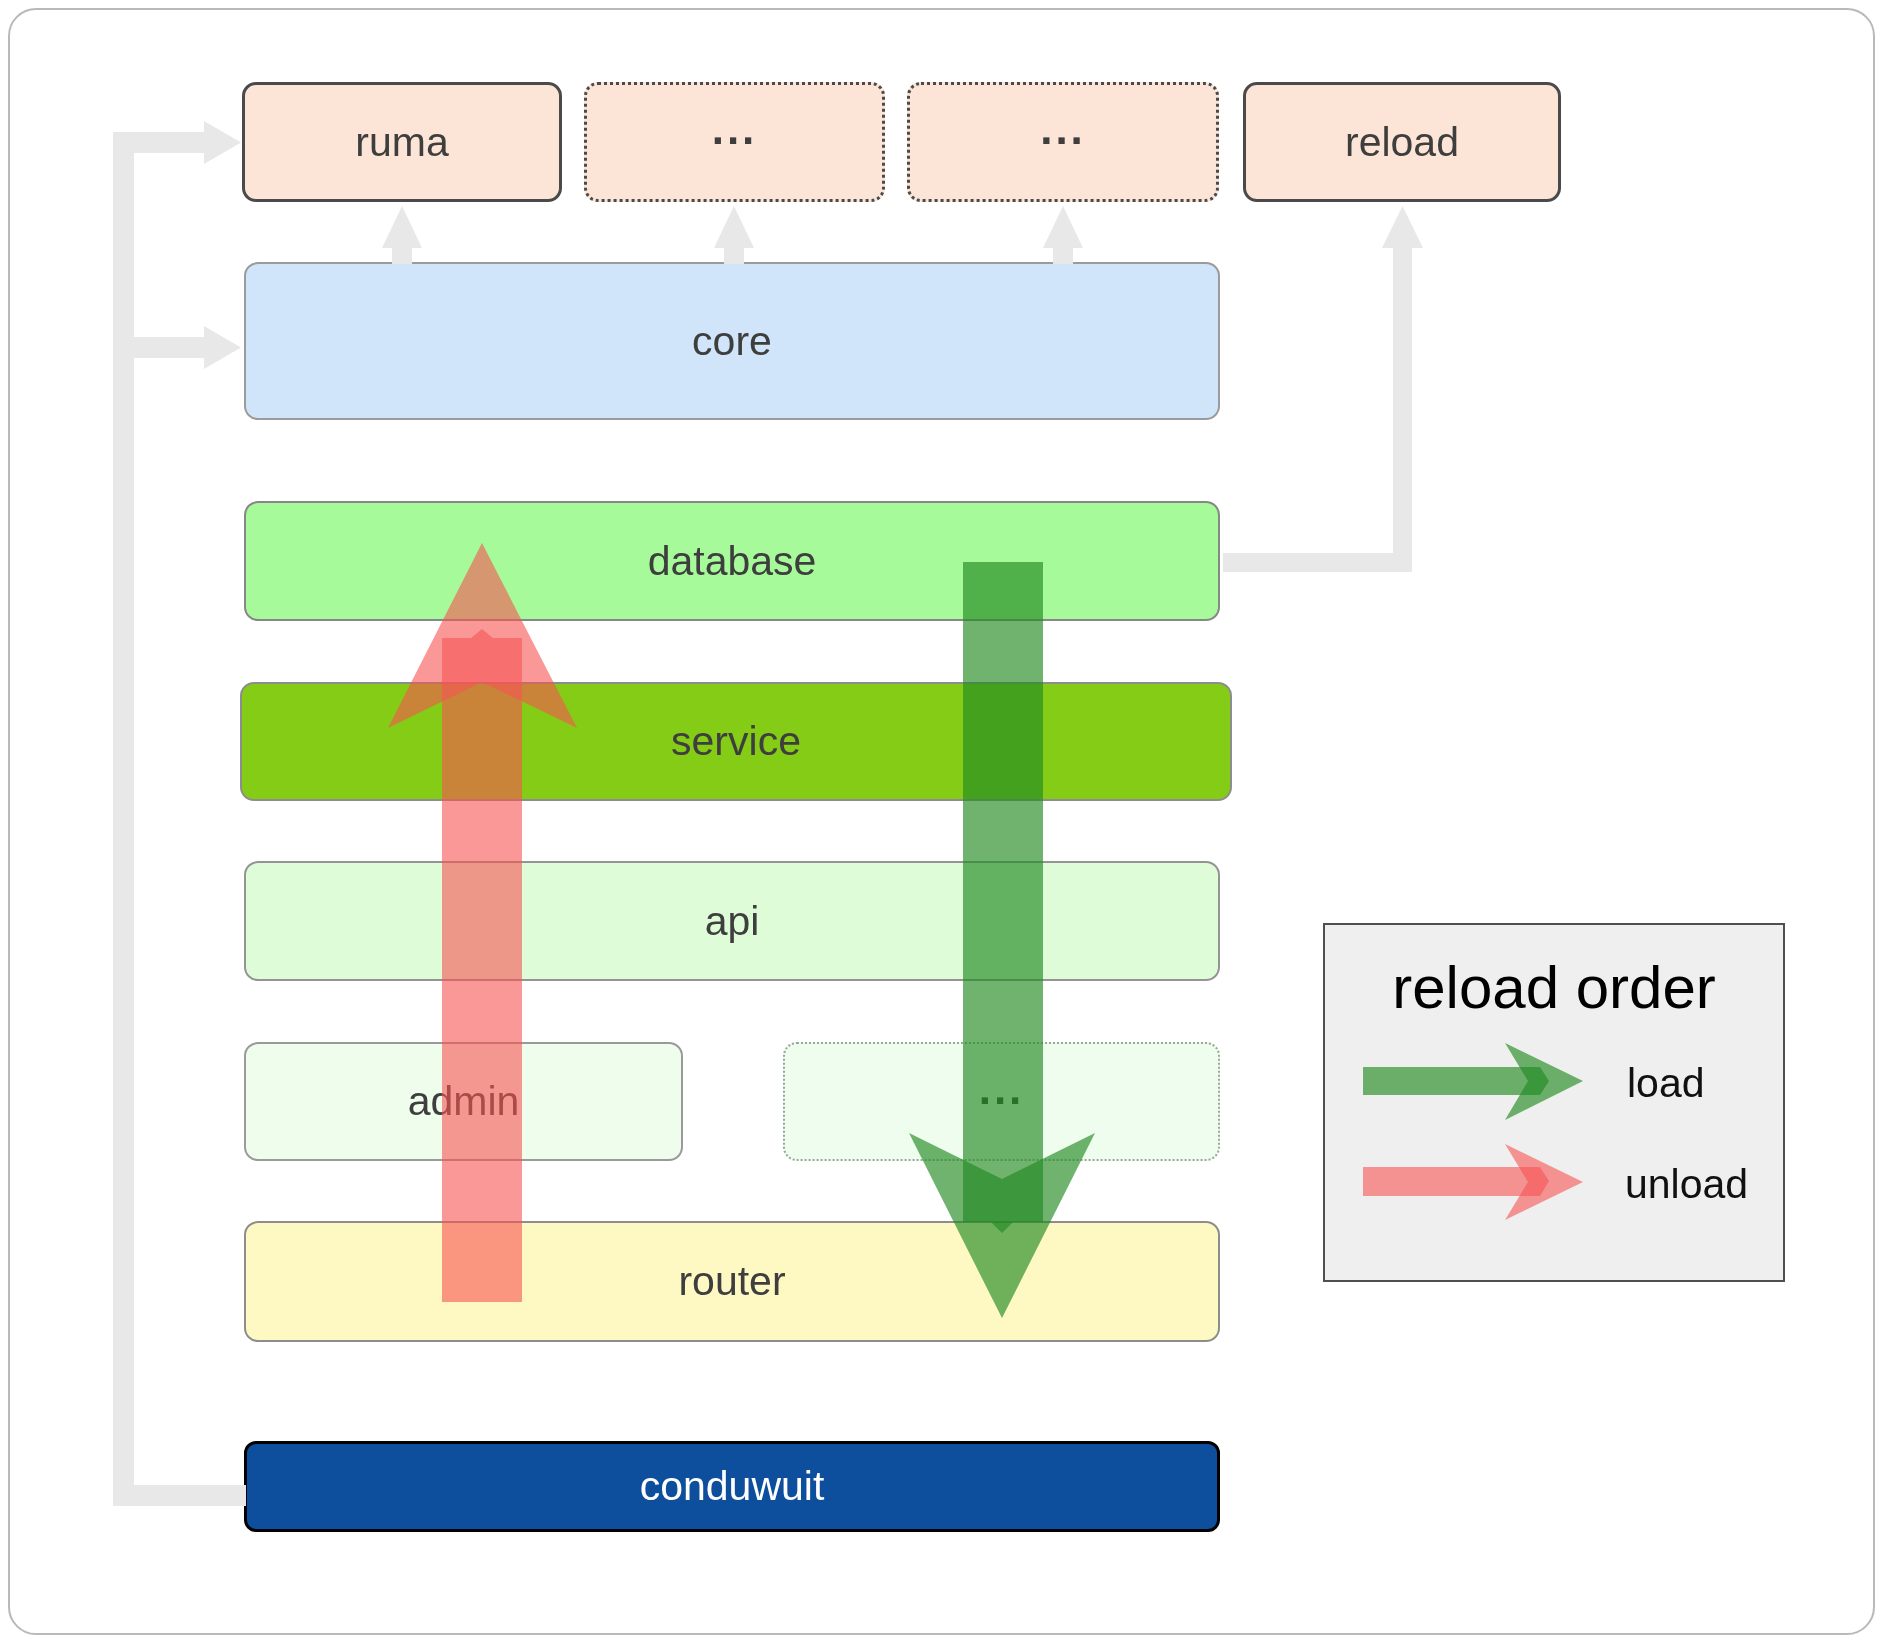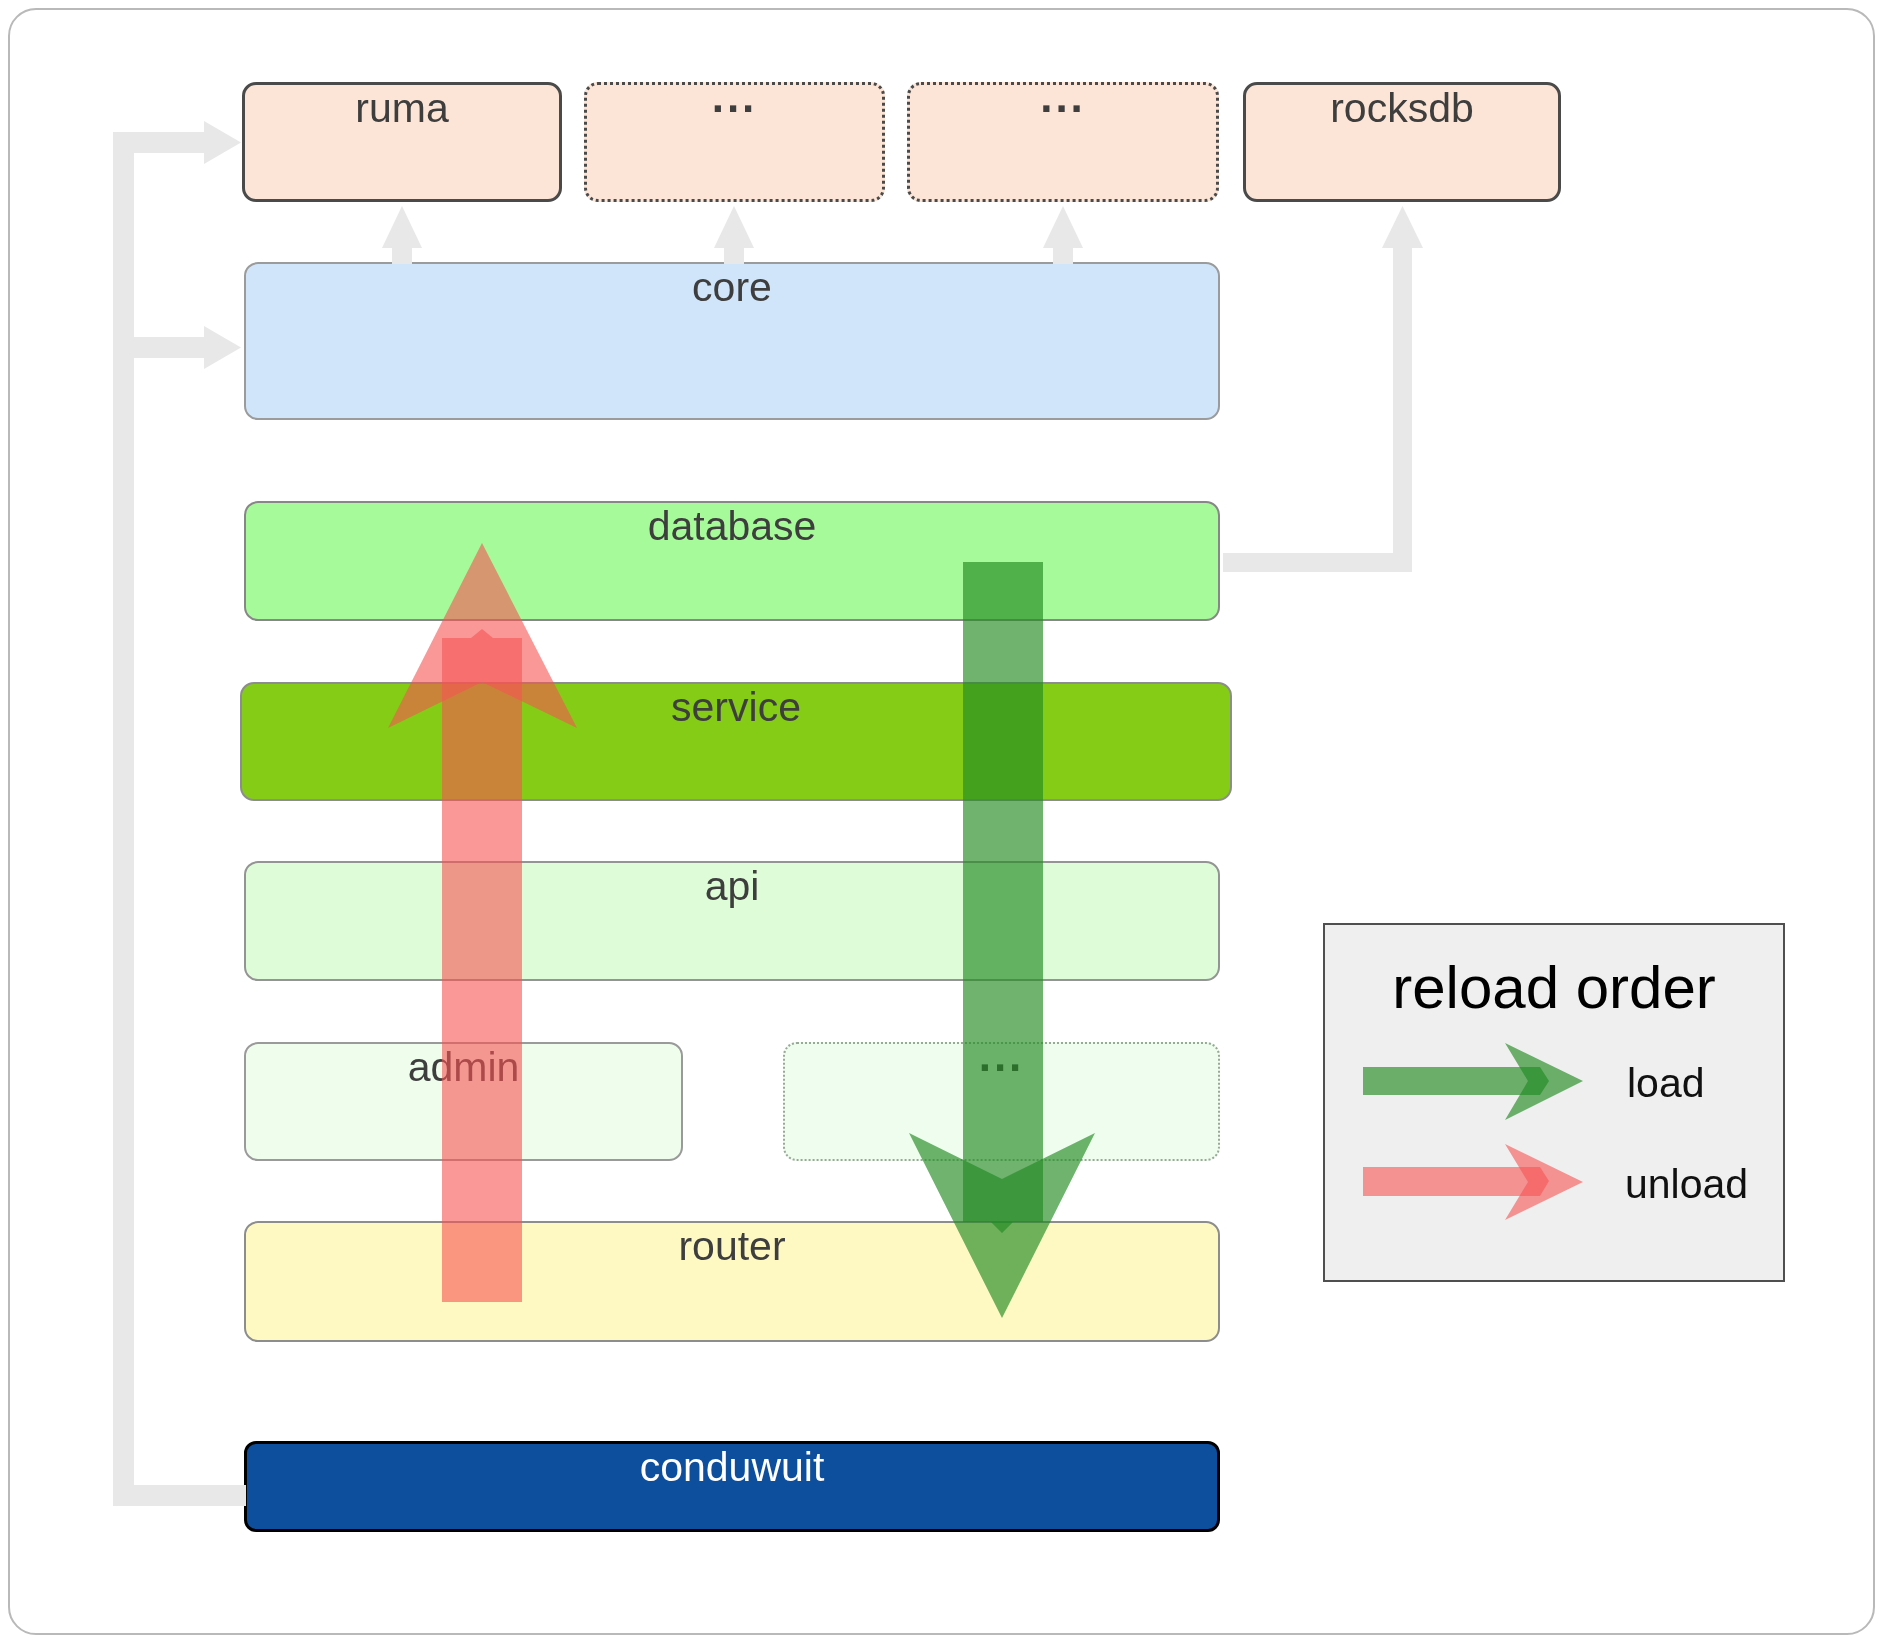--- a/index.html
+++ b/index.html
@@ -4,21 +4,21 @@
 <style>
   html,body{margin:0;padding:0;background:#ffffff;}
   .stage{
     position:relative;width:1883px;height:1643px;background:#ffffff;overflow:hidden;
     font-family:"Liberation Sans", sans-serif;
   }
   .frame{
     position:absolute;inset:8px;border:2px solid #b9b9b9;border-radius:28px;
   }
   .box{
-    position:absolute;display:flex;align-items:flex-start;justify-content:center;
+    position:absolute;display:flex;align-items:center;justify-content:center;
     box-sizing:border-box;border-radius:14px;
     font-size:41px;color:#3e3e3e;z-index:1;
   }
   .peach{background:#fce5d6;border:3px solid #4a4a4a;}
   .peach-dotted{background:#fce5d6;border:3px dotted #4a4a4a;}
   .box-ruma{left:242px;top:82px;width:320px;height:120px;}
   .box-dots1{left:584px;top:82px;width:301px;height:120px;}
   .box-dots2{left:907px;top:82px;width:312px;height:120px;}
   .box-rocksdb{left:1243px;top:82px;width:318px;height:120px;}
   .box-core{left:244px;top:262px;width:976px;height:158px;background:#d0e5f9;border:2px solid #9b9b9b;}
@@ -52,21 +52,21 @@
   <div class="box peach box-ruma">
     <span>ruma</span>
   </div>
   <div class="box peach-dotted box-dots1">
     <span class="dots">...</span>
   </div>
   <div class="box peach-dotted box-dots2">
     <span class="dots">...</span>
   </div>
   <div class="box peach box-rocksdb">
-    <span>rocksdb</span>
+    <span>reload</span>
   </div>
 
   <div class="box box-core">
     <span>core</span>
   </div>
   <div class="box box-database">
     <span>database</span>
   </div>
   <div class="box box-service">
     <span>service</span>

